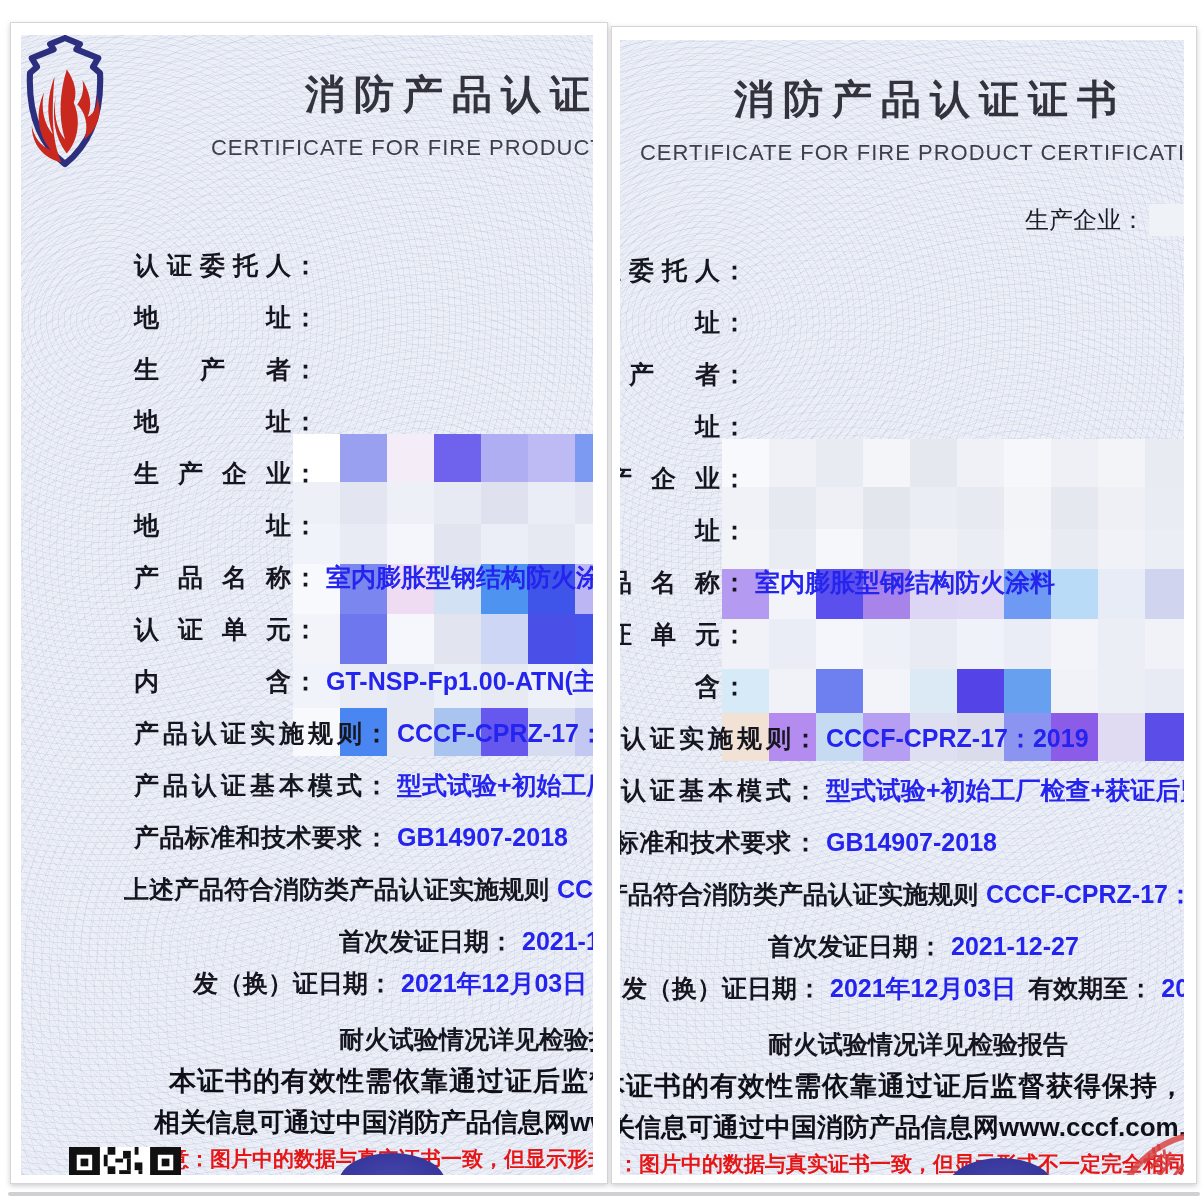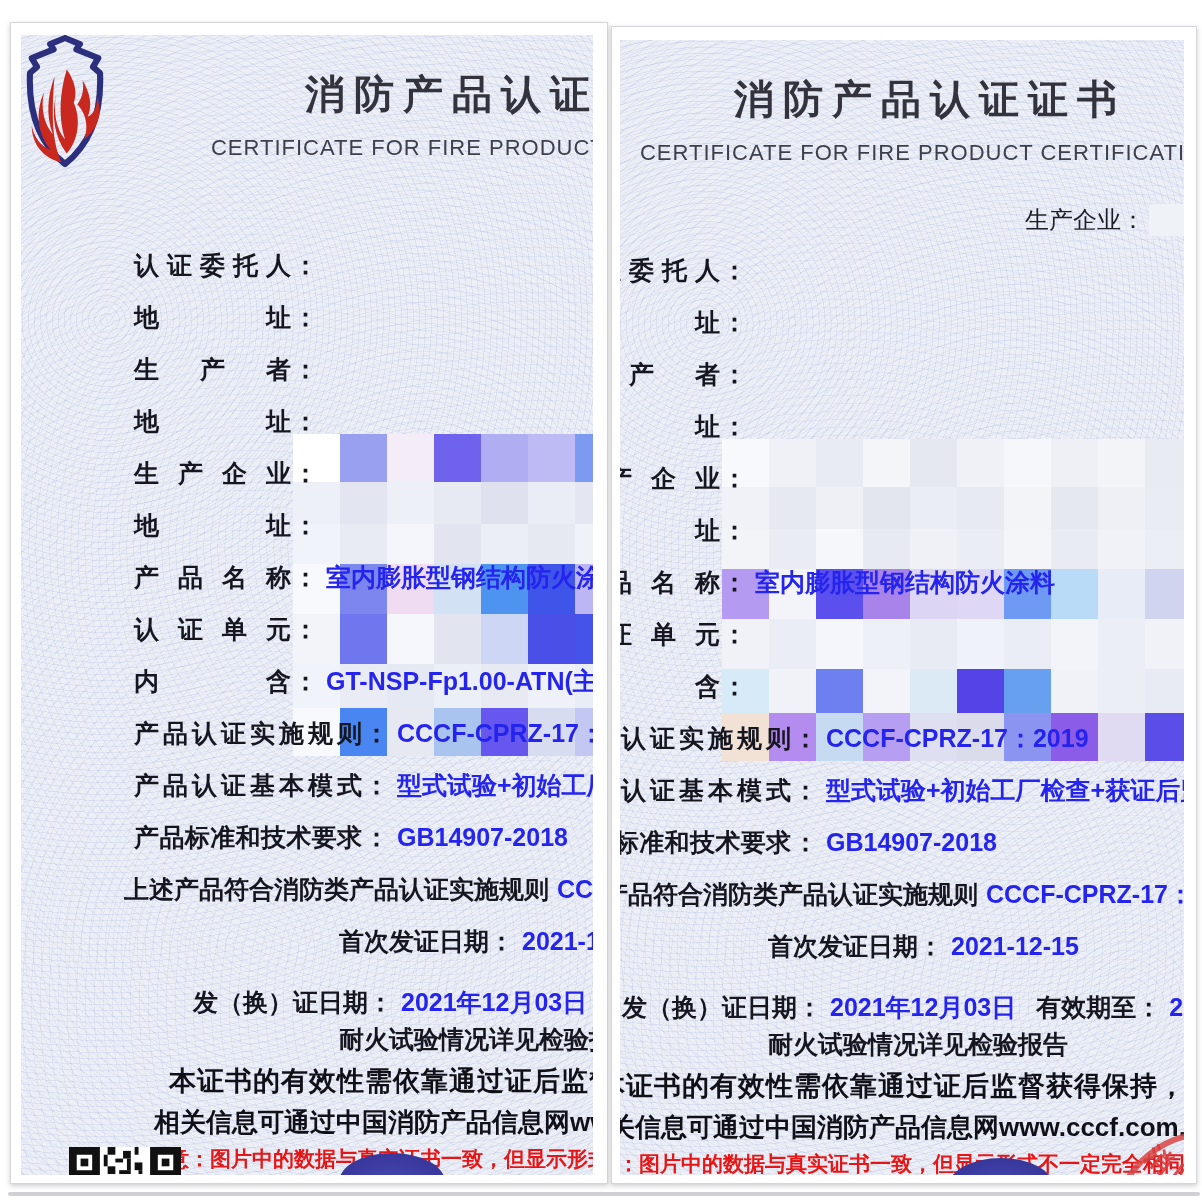--- a/index.html
+++ b/index.html
@@ -46,21 +46,21 @@
   .row .lbl{display:inline-block;width:157px;text-align:justify;text-align-last:justify;}
   .row .lbl.wide{width:228px;}
   .colon{margin-left:2px;}
   .val{color:#2424ee;margin-left:8px;font-weight:600;}
   .blk{color:#15161f;}
 
   .line13{height:52px;display:flex;align-items:center;padding-left:103px;font-size:25px;
     color:#15161f;font-weight:600;white-space:nowrap;position:relative;z-index:2;}
   .line14,.line16{height:52px;display:flex;align-items:center;padding-left:318px;font-size:25px;
     color:#15161f;font-weight:600;white-space:nowrap;}
-  .line15{height:52px;display:flex;align-items:flex-end;padding-left:172px;font-size:25px;
+  .line15{height:52px;display:flex;align-items:flex-start;padding-left:172px;font-size:25px;
     color:#15161f;font-weight:600;white-space:nowrap;}
   .line16{height:40px;}
   .line17{height:44px;display:flex;align-items:center;padding-left:148px;font-size:27px;
     color:#101018;font-weight:700;letter-spacing:1px;white-space:nowrap;}
   .line18{height:38px;display:flex;align-items:center;padding-left:133px;font-size:26px;
     color:#101018;font-weight:700;white-space:nowrap;}
   .line19{height:36px;display:flex;align-items:center;padding-left:105px;font-size:21px;
     color:#e61616;font-weight:700;white-space:nowrap;}
 
   
@@ -432,26 +432,26 @@
       <span class="val">GB14907-2018</span>
     </div>
 
     <div class="line13">
       <span class="blk">上述产品符合消防类产品认证实施规则 </span>
       <span class="val">CCCF-CPRZ-17：2019</span>
 
     </div>
     <div class="line14">
       <span class="blk">首次发证日期：</span>
-      <span class="val">2021-12-15</span>
+      <span class="val">2021-12-27</span>
     </div>
     <div class="line15">
       <span class="blk">发（换）证日期：</span>
       <span class="val">2021年12月03日</span>
-      <span class="blk" style="margin-left:20px">有效期至：</span>
+      <span class="blk" style="margin-left:12px">有效期至：</span>
       <span class="val">2026年12月0</span>
     </div>
     <div class="line16">
       <span class="blk">耐火试验情况详见检验报告</span>
     </div>
     <div class="line17">
       <span>本证书的有效性需依靠通过证后监督获得保持，本证书</span>
     </div>
     <div class="line18">
       <span>相关信息可通过中国消防产品信息网 </span>

